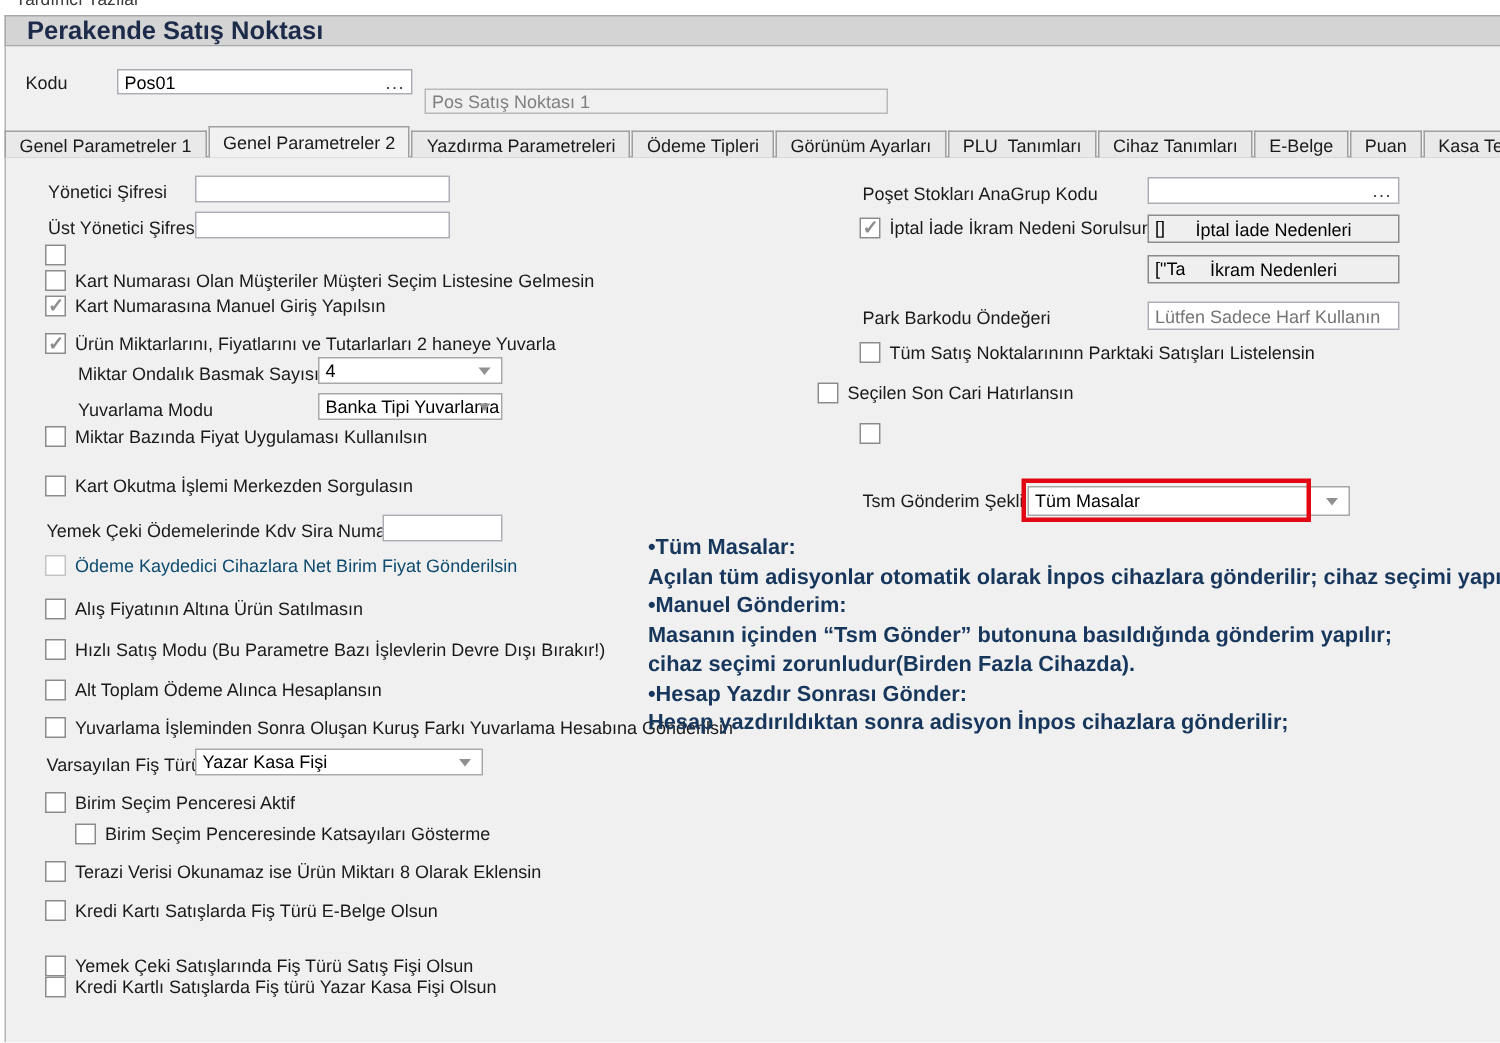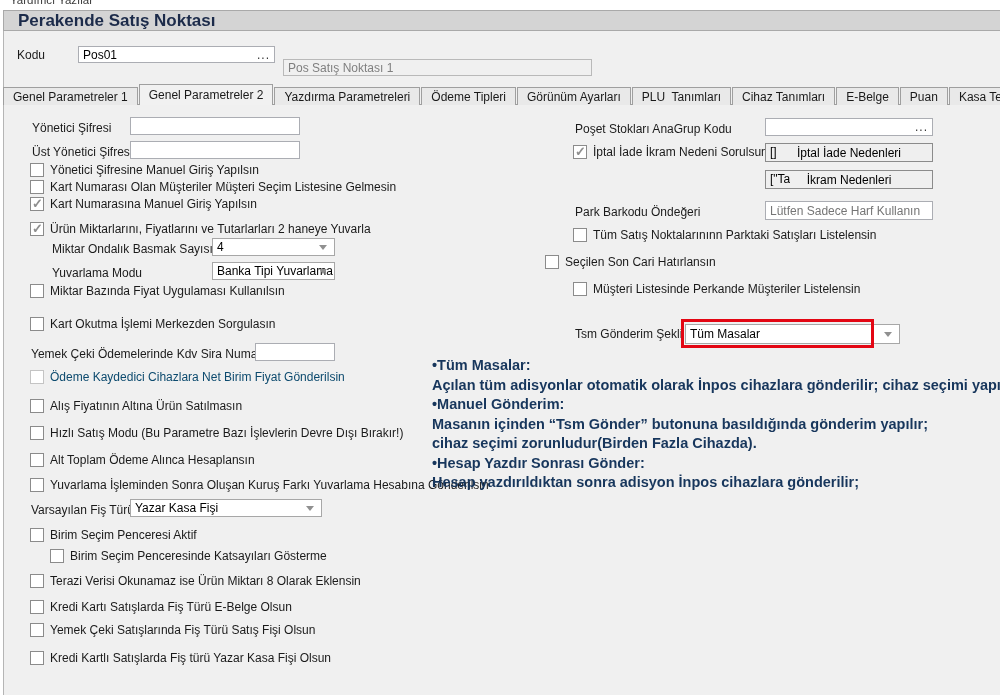--- a/index.html
+++ b/index.html
@@ -112,21 +112,20 @@
   </div>
 
   <div class="lbl" style="left:32px; top:121px;">Yönetici Şifresi</div>
   <input class="tin" style="left: 130px; top: 117px; width: 170px; height: 18px;" value="">
 
   <div class="lbl" style="left:32px; top:145px;">Üst Yönetici Şifresi</div>
   <input class="tin" style="left: 130px; top: 141px; width: 170px; height: 18px;" value="">
 
   <div class="cbrow" style="left:30px; top:162px;">
     <span class="box"></span>
-    <span>Yönetici Şifresine Manuel Giriş Yapılsın</span>
   </div>
   <div class="cbrow" style="left:30px; top:179px;">
     <span class="box"></span>
     <span>Kart Numarası Olan Müşteriler Müşteri Seçim Listesine Gelmesin</span>
   </div>
   <div class="cbrow" style="left:30px; top:196px;">
     <span class="box checked"></span>
     <span>Kart Numarasına Manuel Giriş Yapılsın</span>
   </div>
   <div class="cbrow" style="left:30px; top:221px;">
@@ -191,21 +190,21 @@
     <span>Birim Seçim Penceresinde Katsayıları Gösterme</span>
   </div>
   <div class="cbrow" style="left:30px; top:573px;">
     <span class="box"></span>
     <span>Terazi Verisi Okunamaz ise Ürün Miktarı 8 Olarak Eklensin</span>
   </div>
   <div class="cbrow" style="left:30px; top:599px;">
     <span class="box"></span>
     <span>Kredi Kartı Satışlarda Fiş Türü E-Belge Olsun</span>
   </div>
-  <div class="cbrow" style="left:30px; top:622px;">
+  <div class="cbrow" style="left:30px; top:636px;">
     <span class="box"></span>
     <span>Yemek Çeki Satışlarında Fiş Türü Satış Fişi Olsun</span>
   </div>
   <div class="cbrow" style="left:30px; top:650px;">
     <span class="box"></span>
     <span>Kredi Kartlı Satışlarda Fiş türü Yazar Kasa Fişi Olsun</span>
   </div>
 
   <div class="lbl" style="left:575px; top:122px;">Poşet Stokları AnaGrup Kodu</div>
   <div class="tin" style="left:765px; top:118px; width:168px; height:18px;">
@@ -232,21 +231,20 @@
   <div class="cbrow" style="left:573px; top:227px;">
     <span class="box"></span>
     <span>Tüm Satış Noktalarınınn Parktaki Satışları  Listelensin</span>
   </div>
   <div class="cbrow" style="left:545px; top:254px;">
     <span class="box"></span>
     <span>Seçilen Son Cari Hatırlansın</span>
   </div>
   <div class="cbrow" style="left:573px; top:281px;">
     <span class="box"></span>
-    <span>Müşteri Listesinde Perkande Müşteriler Listelensin</span>
   </div>
 
   <div class="lbl" style="left:575px; top:327px;">Tsm Gönderim Şekli</div>
   <div class="combo" style="left:685px; top:324px; width:215px; height:20px;">
     <span>Tüm Masalar</span>
   </div>
   <div class="redbox"></div>
 
   <div class="ann">
     <div>•Tüm Masalar:</div>

